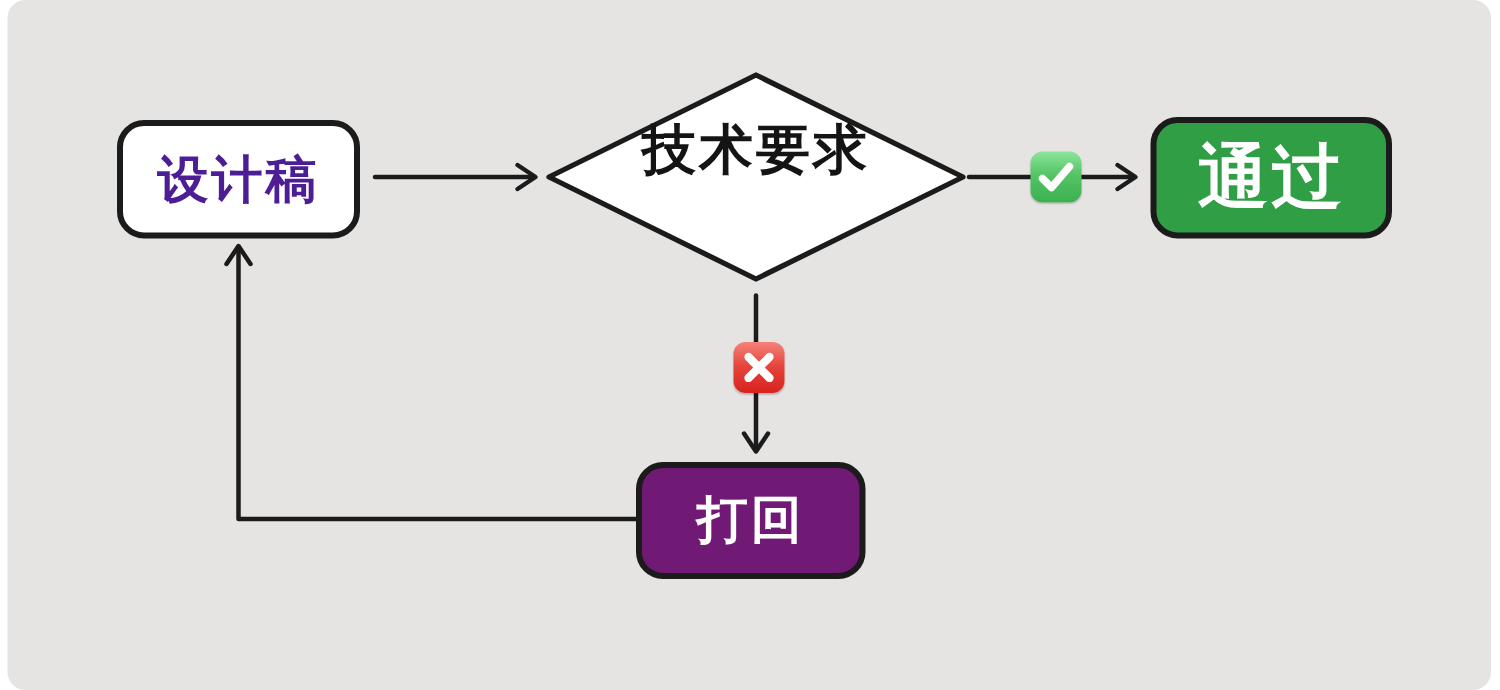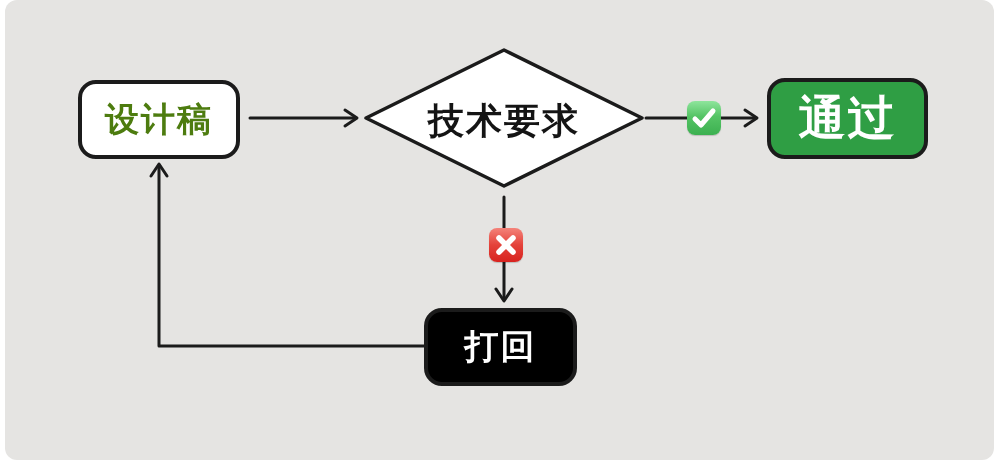--- a/index.html
+++ b/index.html
@@ -37,40 +37,40 @@
     justify-content: center;
     box-sizing: border-box;
     border: 4px solid #1b1b1b;
     border-radius: 18px;
     font-weight: 700;
     letter-spacing: 2px;
   }
   .node-design-draft {
     left: 78px; top: 80px; width: 162px; height: 79px;
     background: #ffffff;
-    color: #4d7c0f;
+    color: #4c1d95;
     font-size: 34px;
   }
   .node-pass {
     left: 767px; top: 78px; width: 161px; height: 81px;
     background: #2f9e44;
     color: #ffffff;
     font-size: 47px;
   }
   .node-reject {
     left: 424px; top: 308px; width: 153px; height: 78px;
-    background: #000000;
+    background: #701a75;
     color: #ffffff;
     font-size: 34px;
   }
   .diamond-label {
     position: absolute;
-    left: 374px; top: 97px; width: 260px; height: 44px;
+    left: 374px; top: 81px; width: 260px; height: 44px;
     display: flex;
-    align-items: flex-start;
+    align-items: flex-end;
     justify-content: center;
     color: #141414;
     font-size: 36px;
     font-weight: 700;
     letter-spacing: 2px;
   }
   .badge {
     position: absolute;
     width: 34px;
     height: 34px;

